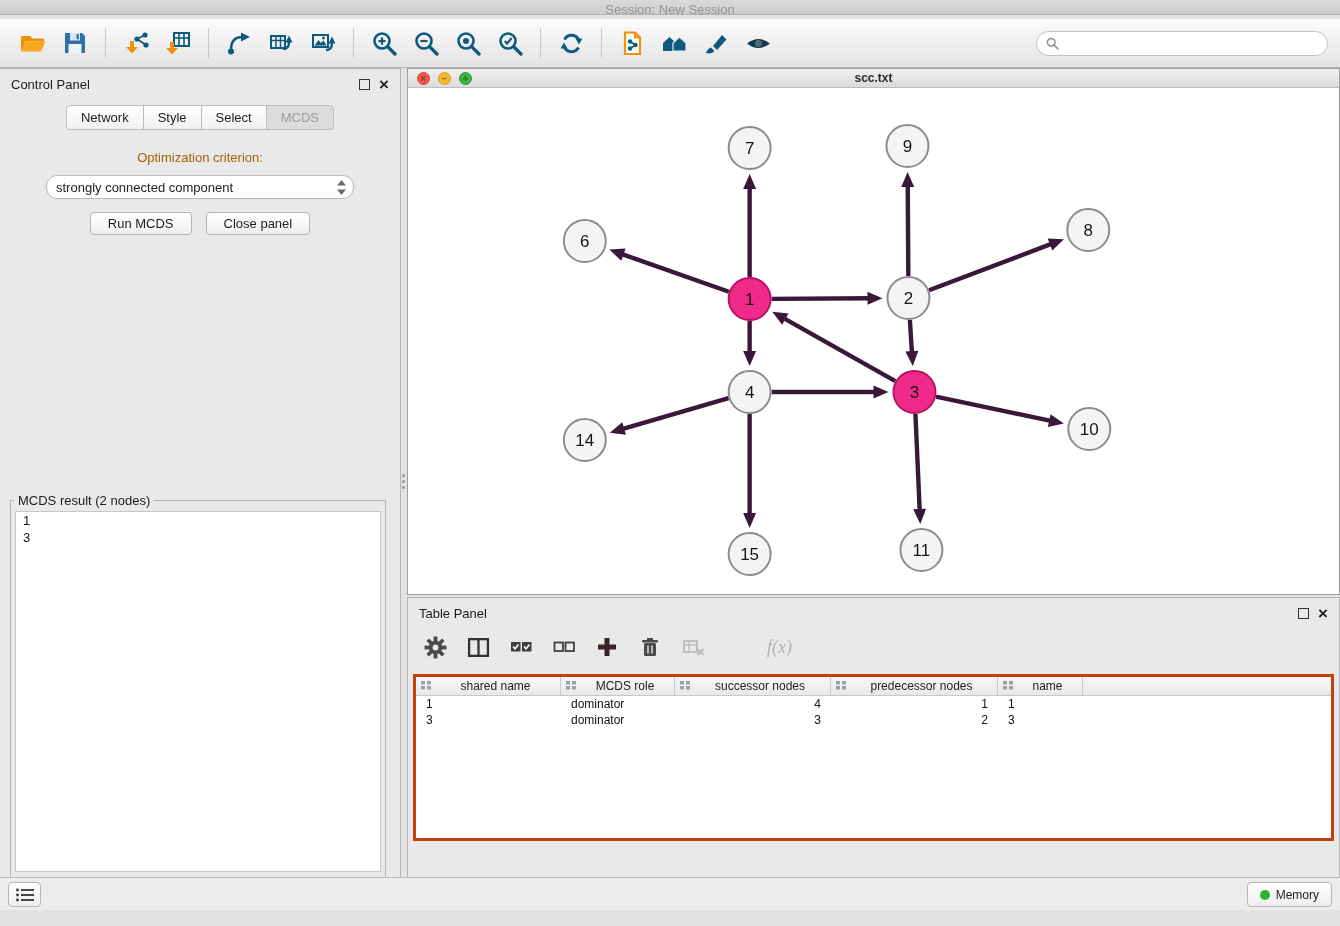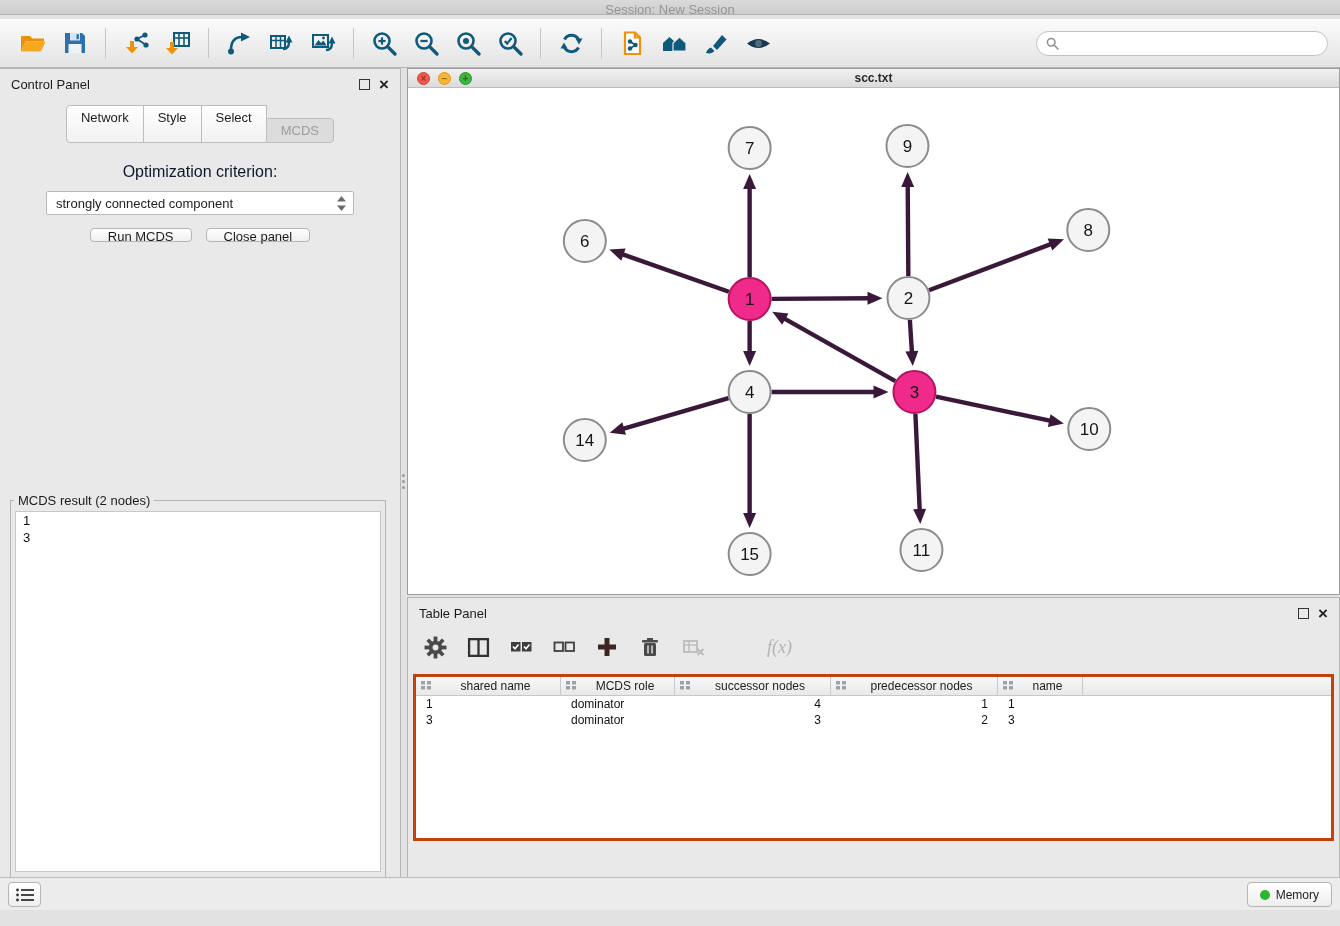--- a/index.html
+++ b/index.html
@@ -19,26 +19,26 @@
   
   .control-panel{position:absolute;top:68px;left:0;width:401px;bottom:33px;background:#e9e9e9;border:1px solid #b5b5b5;border-left:none;}
   .panel-head{height:25px;display:flex;align-items:center;padding:15px 11px;font-size:13px;color:#1c1c1c;}
   .panel-head .spacer{flex:1;}
   .float-glyph{width:11px;height:11px;border:1.6px solid #333;display:inline-block;margin-right:9px;}
   .x-glyph{font-size:17px;font-weight:bold;color:#222;line-height:11px;}
   .seg-row{display:flex;justify-content:center;margin-top:6px;}
   .seg-tab{font-size:13px;padding:4px 14px;background:linear-gradient(#fff,#f1f1f1);border:1px solid #bdbdbd;margin-right:-1px;color:#222;cursor:default;}
   .seg-tab:first-child{border-radius:4px 0 0 4px;}
   .seg-tab:last-child{border-radius:0 4px 4px 0;margin-right:0;}
-  .seg-tab.selected{background:#dcdcdc;color:#9d9d9d;margin-top:13px;}
-  .opt-label{text-align:center;font-size:16px;margin-top:20px;color:#0f172a;}
-  .cp-select{margin:10px auto 0;width:308px;height:24px;background:#fff;border:1px solid #b9b9b9;border-radius:2px;display:flex;align-items:center;padding:0 9px;font-size:13px;position:relative;}
+  .seg-tab.selected{background:#dcdcdc;color:#9d9d9d;}
+  .opt-label{text-align:center;font-size:13px;margin-top:20px;color:#a16207;}
+  .cp-select{margin:10px auto 0;width:308px;height:24px;background:#fff;border:1px solid #b9b9b9;border-radius:11px;display:flex;align-items:center;padding:0 9px;font-size:13px;position:relative;}
   .cp-select .select-arrows{position:absolute;right:7px;top:4px;}
   .cp-buttons{display:flex;justify-content:center;gap:14px;margin-top:13px;}
-  .cp-btn{height:14px;padding:0 17px;background:linear-gradient(#ffffff,#efefef);border:1px solid #b5b5b5;border-radius:4px;font-size:13px;font-family:"Liberation Sans",sans-serif;color:#1c1c1c;}
+  .cp-btn{height:23px;padding:0 17px;background:linear-gradient(#ffffff,#efefef);border:1px solid #b5b5b5;border-radius:4px;font-size:13px;font-family:"Liberation Sans",sans-serif;color:#1c1c1c;}
   .result-group{position:absolute;left:10px;right:14px;top:424px;bottom:14px;border:1px solid #b5b5b5;}
   .result-group legend{font-size:13px;padding:0 4px;margin-left:3px;color:#1c1c1c;}
   .result-list{position:absolute;left:4px;right:4px;top:3px;bottom:5px;background:#fff;border:1px solid #c8c8c8;overflow:hidden;}
   .list-item{font-size:13px;line-height:17px;padding:0 7px;color:#111;}
 
   
   .network-window{position:absolute;left:407px;top:68px;right:0;height:527px;background:#fff;border:1px solid #9d9d9d;}
   .net-titlebar{height:19px;background:linear-gradient(#f1f1f1,#dbdbdb);border-bottom:1px solid #bdbdbd;position:relative;text-align:center;font-size:12px;font-weight:bold;color:#2b2b2b;line-height:19px;}
   .traffic{position:absolute;left:9px;top:3px;display:flex;gap:8px;}
   .light{width:13px;height:13px;border-radius:50%;font-size:10px;line-height:12px;text-align:center;color:rgba(60,30,0,0.55);font-weight:bold;cursor:default;}

